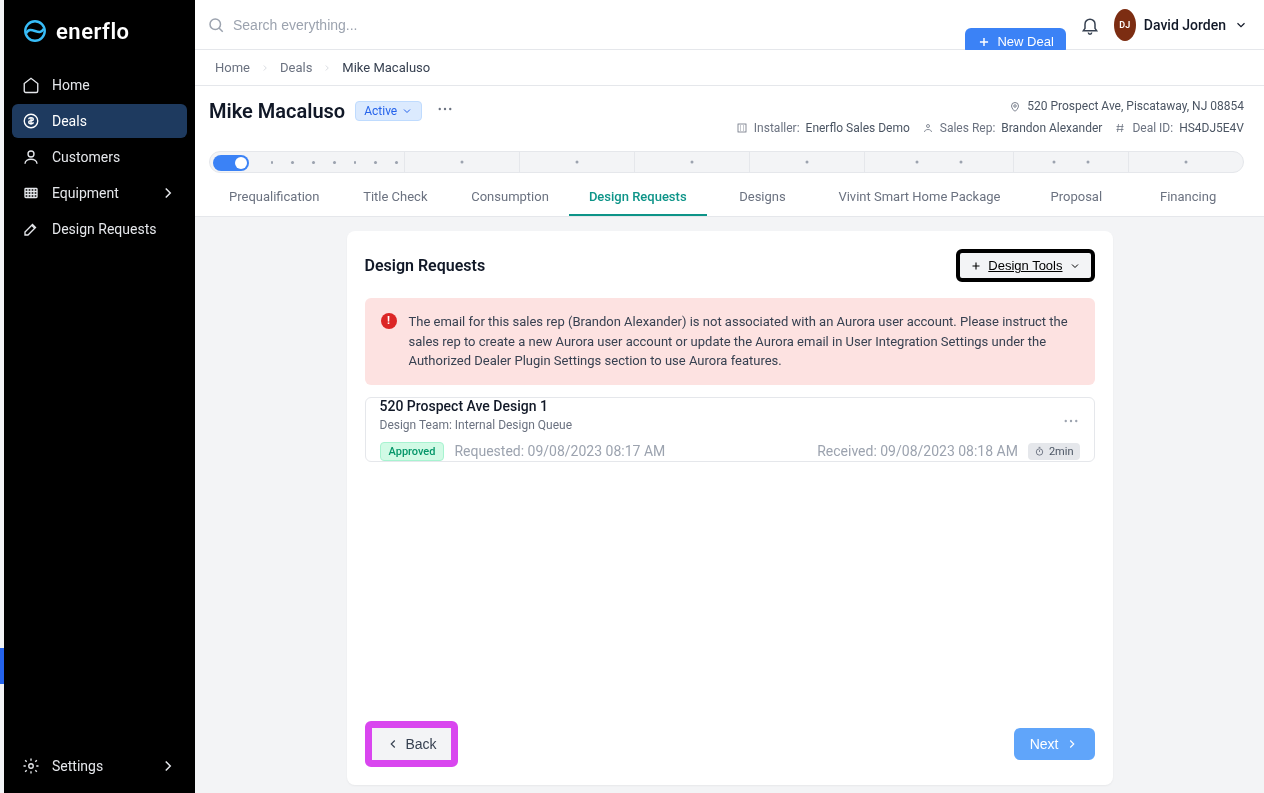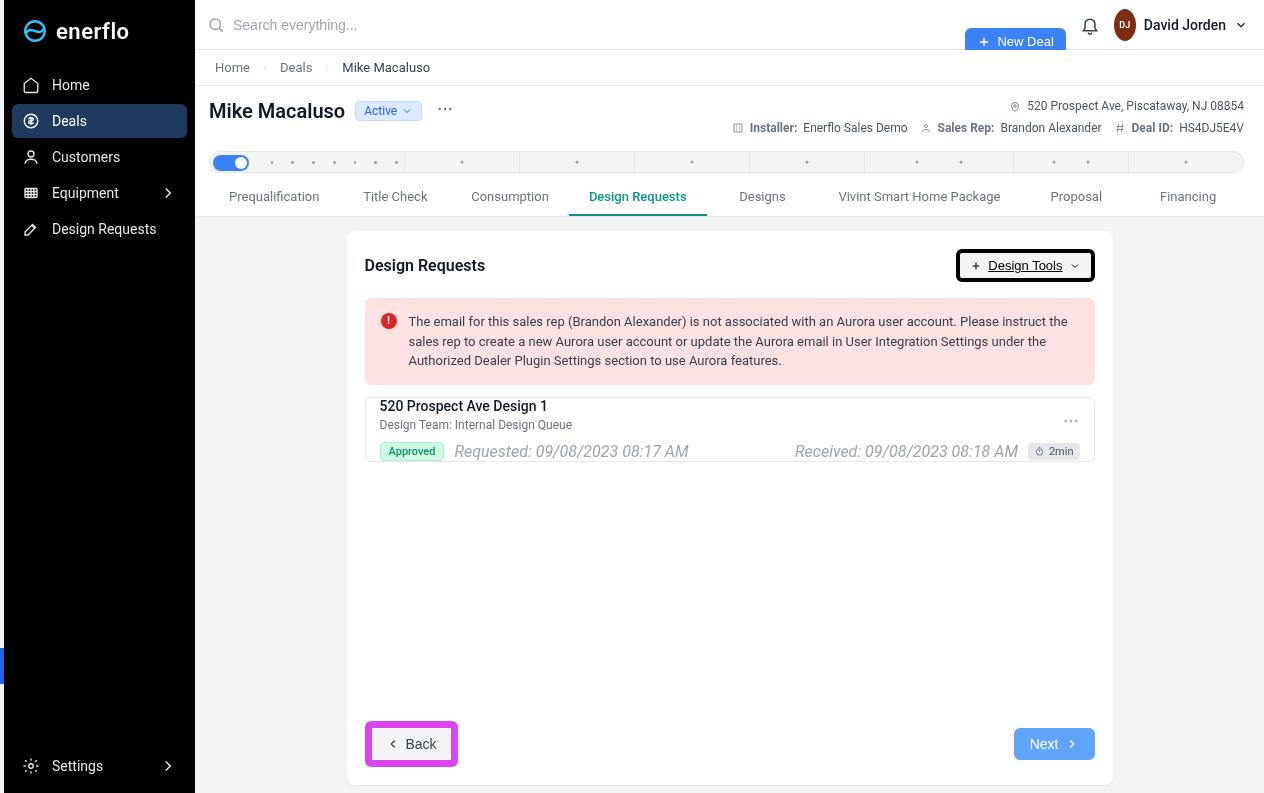--- a/index.html
+++ b/index.html
@@ -156,21 +156,21 @@
     border-radius:4px;
     padding: 2px 8px;
     font-size:12px;
     display:flex; align-items:center; gap:4px;
     cursor:pointer;
   }
   .dots-btn { color:#6b7280; cursor:pointer; padding:4px; }
   .meta-col { text-align:right; font-size:12px; color:#4b5563; line-height:1.8; }
   .meta-row { display:flex; align-items:center; justify-content:flex-end; gap:6px; }
   .meta-row svg { width:12px; height:12px; color:#6b7280; }
-  .meta-label { color:#6b7280;font-weight:bold; }
+  .meta-label { color:#6b7280; }
 
   
   .progress-strip {
     margin-top: 12px;
     height: 22px;
     background: #f3f4f6;
     border: 1px solid #e5e7eb;
     border-radius: 11px;
     display:flex;
     position:relative;
@@ -290,21 +290,21 @@
   .req-footer {
     display:flex; align-items:center; justify-content:space-between;
   }
   .req-left { display:flex; align-items:center; gap:10px; }
   .badge-approved {
     background:#d1fae5; color:#059669;
     border:1px solid #a7f3d0;
     border-radius:4px;
     padding:2px 8px; font-size:11px; font-weight:500;
   }
-  .req-meta { font-size:16px; color:#9ca3af; font-style:italic; }
+  .req-meta { font-size:14px; color:#9ca3af; }
   .req-right { display:flex; align-items:center; gap:10px; }
   .time-chip {
     background:#e5e7eb; border-radius:4px;
     padding:2px 6px; font-size:11px; color:#4b5563;
     display:flex; align-items:center; gap:4px;
   }
   .time-chip svg { width:11px; height:11px; }
   .req-dots {
     position:absolute; right:10px; top:10px;
     color:#9ca3af; cursor:pointer; padding:4px;

